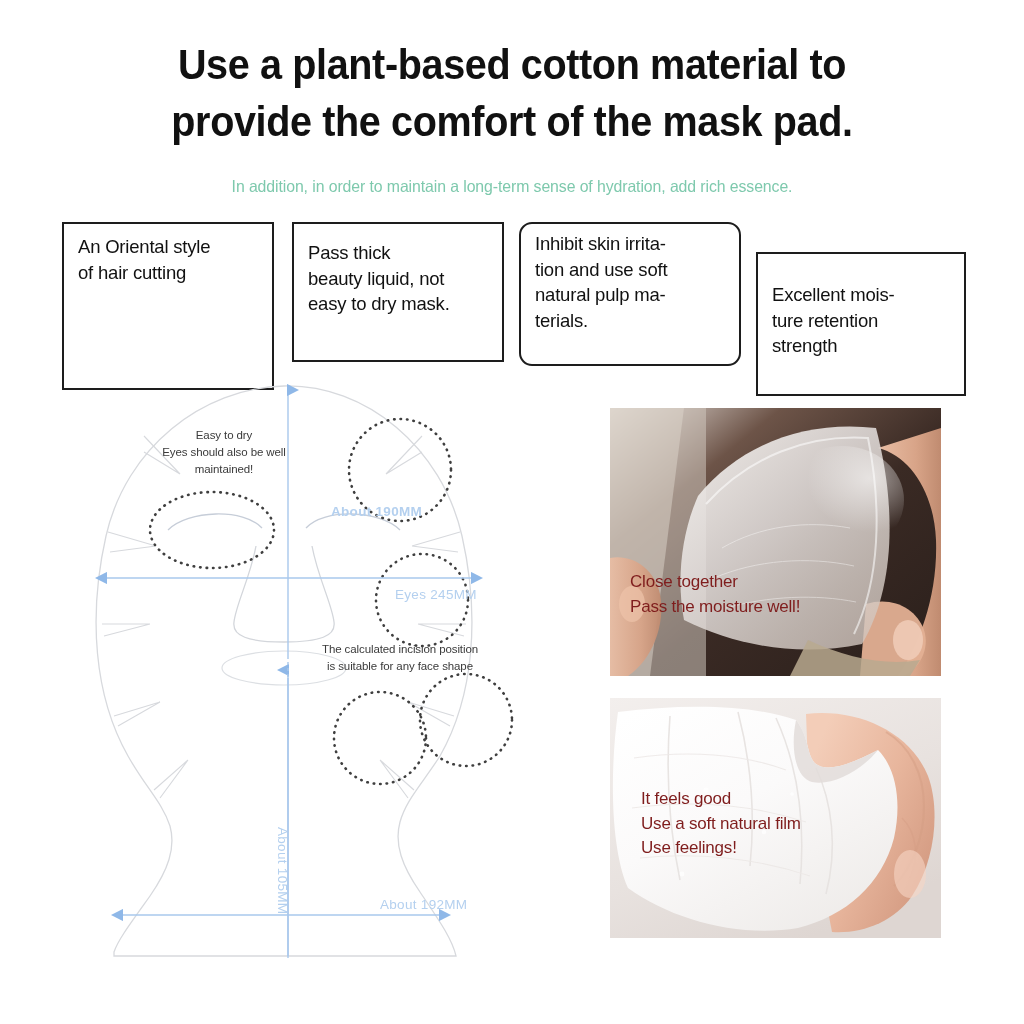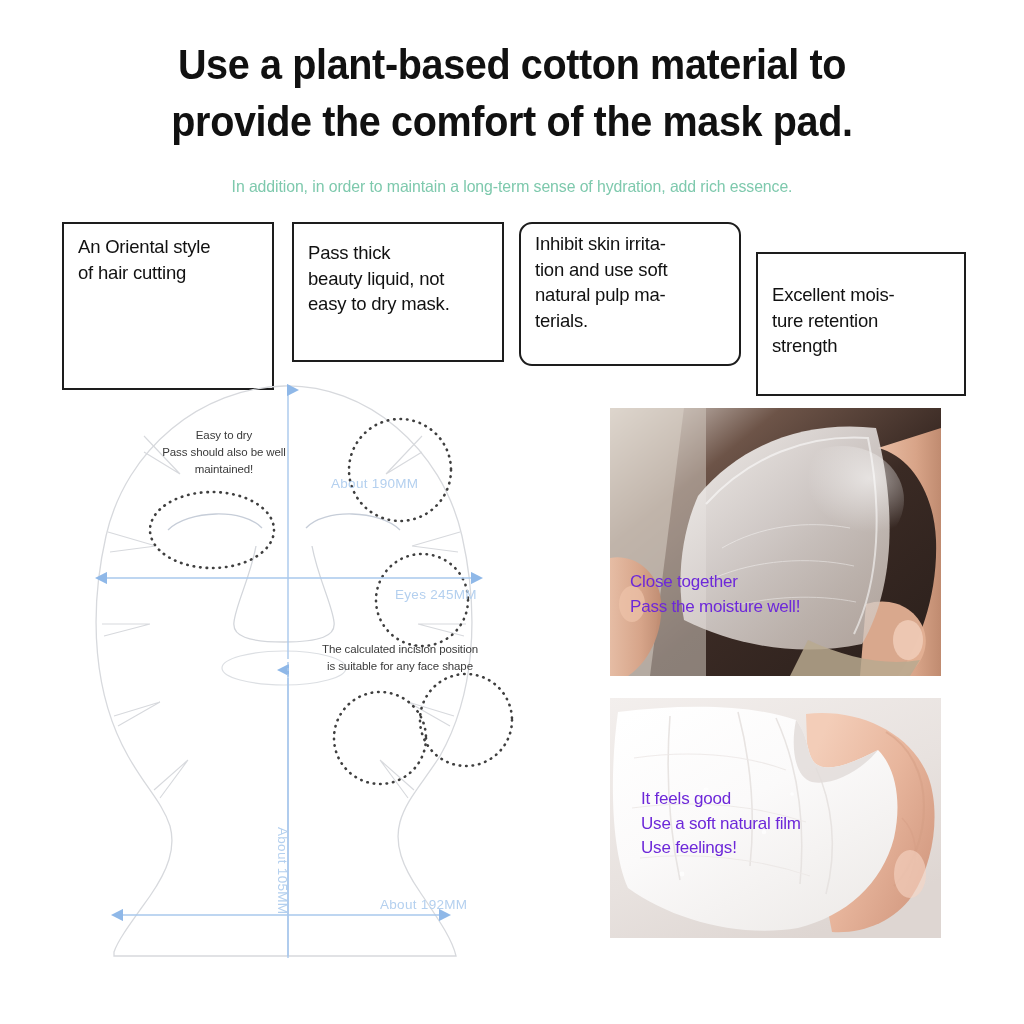--- a/index.html
+++ b/index.html
@@ -79,41 +79,41 @@
   #ann-cover{left:108px;top:608px;width:180px;}
   #ann-incision{left:300px;top:641px;width:200px;}
 
   .dim{
     position:absolute;
     font-size:13.5px;
     color:#b4d0ef;
     letter-spacing:0.3px;
     white-space:nowrap;
   }
-  #dim-190{left:331px;top:476px;}
+  #dim-190{left:331px;top:504px;font-weight:bold;}
   #dim-245{left:395px;top:587px;}
   #dim-192{left:380px;top:897px;}
   #dim-105{
     left:290px;top:827px;
     transform:rotate(90deg);
     transform-origin:left top;
   }
 
   
   .photo{position:absolute;overflow:hidden;}
   #photo1{left:610px;top:408px;width:331px;height:268px;}
   #photo2{left:610px;top:698px;width:331px;height:240px;}
 
   .photo svg{display:block;width:100%;height:100%;}
 
   .cap{
     position:absolute;
     font-size:17px;
     line-height:24.5px;
-    color:#6d28d9;
+    color:#7f1d1d;
     letter-spacing:-0.2px;
     white-space:pre-line;
   }
   #cap1{left:630px;top:570px;}
   #cap2{left:641px;top:787px;}
 </style>
 </head>
 <body>
 
 <div class="page">
@@ -227,21 +227,21 @@
         <line x1="22" y1="200" x2="388" y2="200" marker-start="url(#arrLeft)" marker-end="url(#arrRight)"></line>
         <line x1="204" y1="292" x2="204" y2="580" marker-start="url(#arrDown)"></line>
         <line x1="204" y1="300" x2="204" y2="578"></line>
         <line x1="38" y1="537" x2="356" y2="537" marker-start="url(#arrLeft)" marker-end="url(#arrRight)"></line>
         <line x1="204" y1="278" x2="204" y2="300" stroke-dasharray="3 3"></line>
       </g>
     </svg>
   </div>
 
   <div class="ann" id="ann-eyes">Easy to dry
-Pass should also be well
+Eyes should also be well
 maintained!</div>
   <div class="ann" id="ann-incision">The calculated incision position
 is suitable for any face shape</div>
 
   <div class="dim" id="dim-190">About 190MM</div>
   <div class="dim" id="dim-245">Eyes 245MM</div>
   <div class="dim" id="dim-105">About 105MM</div>
   <div class="dim" id="dim-192">About 192MM</div>
 
   <div class="photo" id="photo1">

